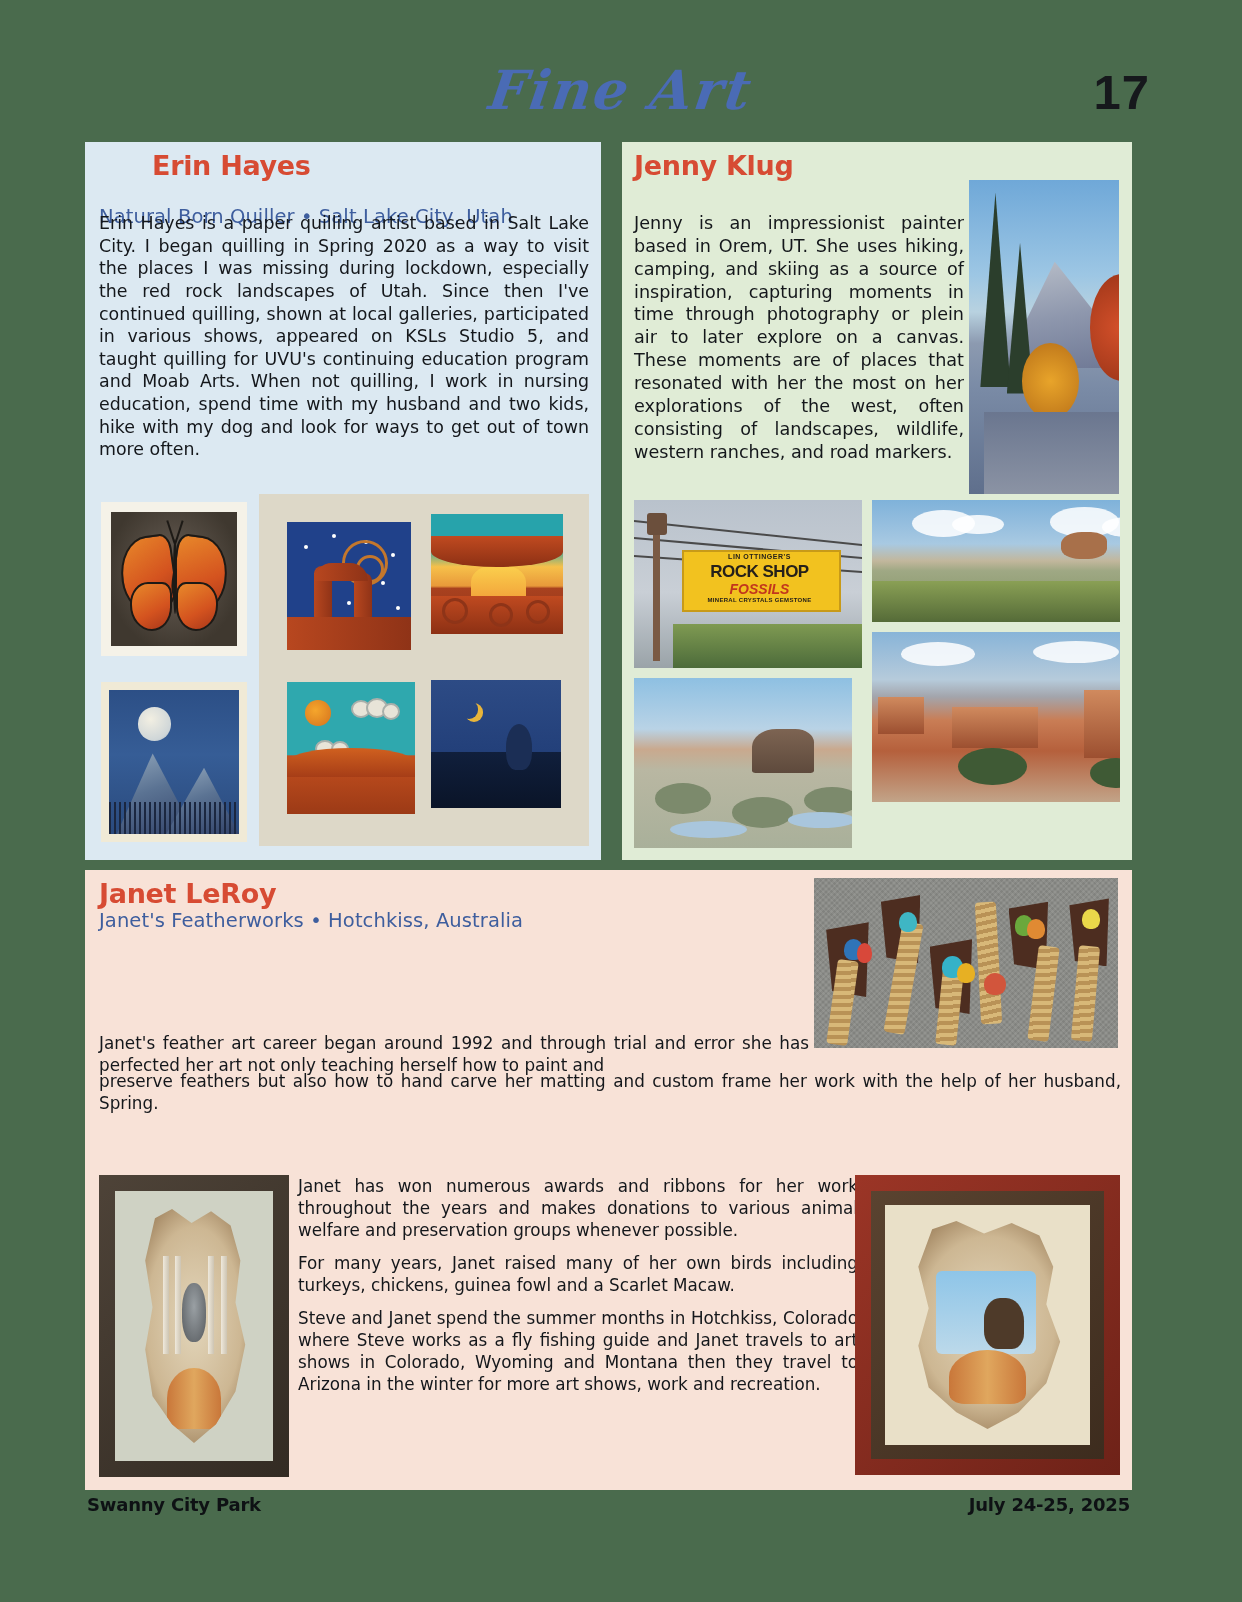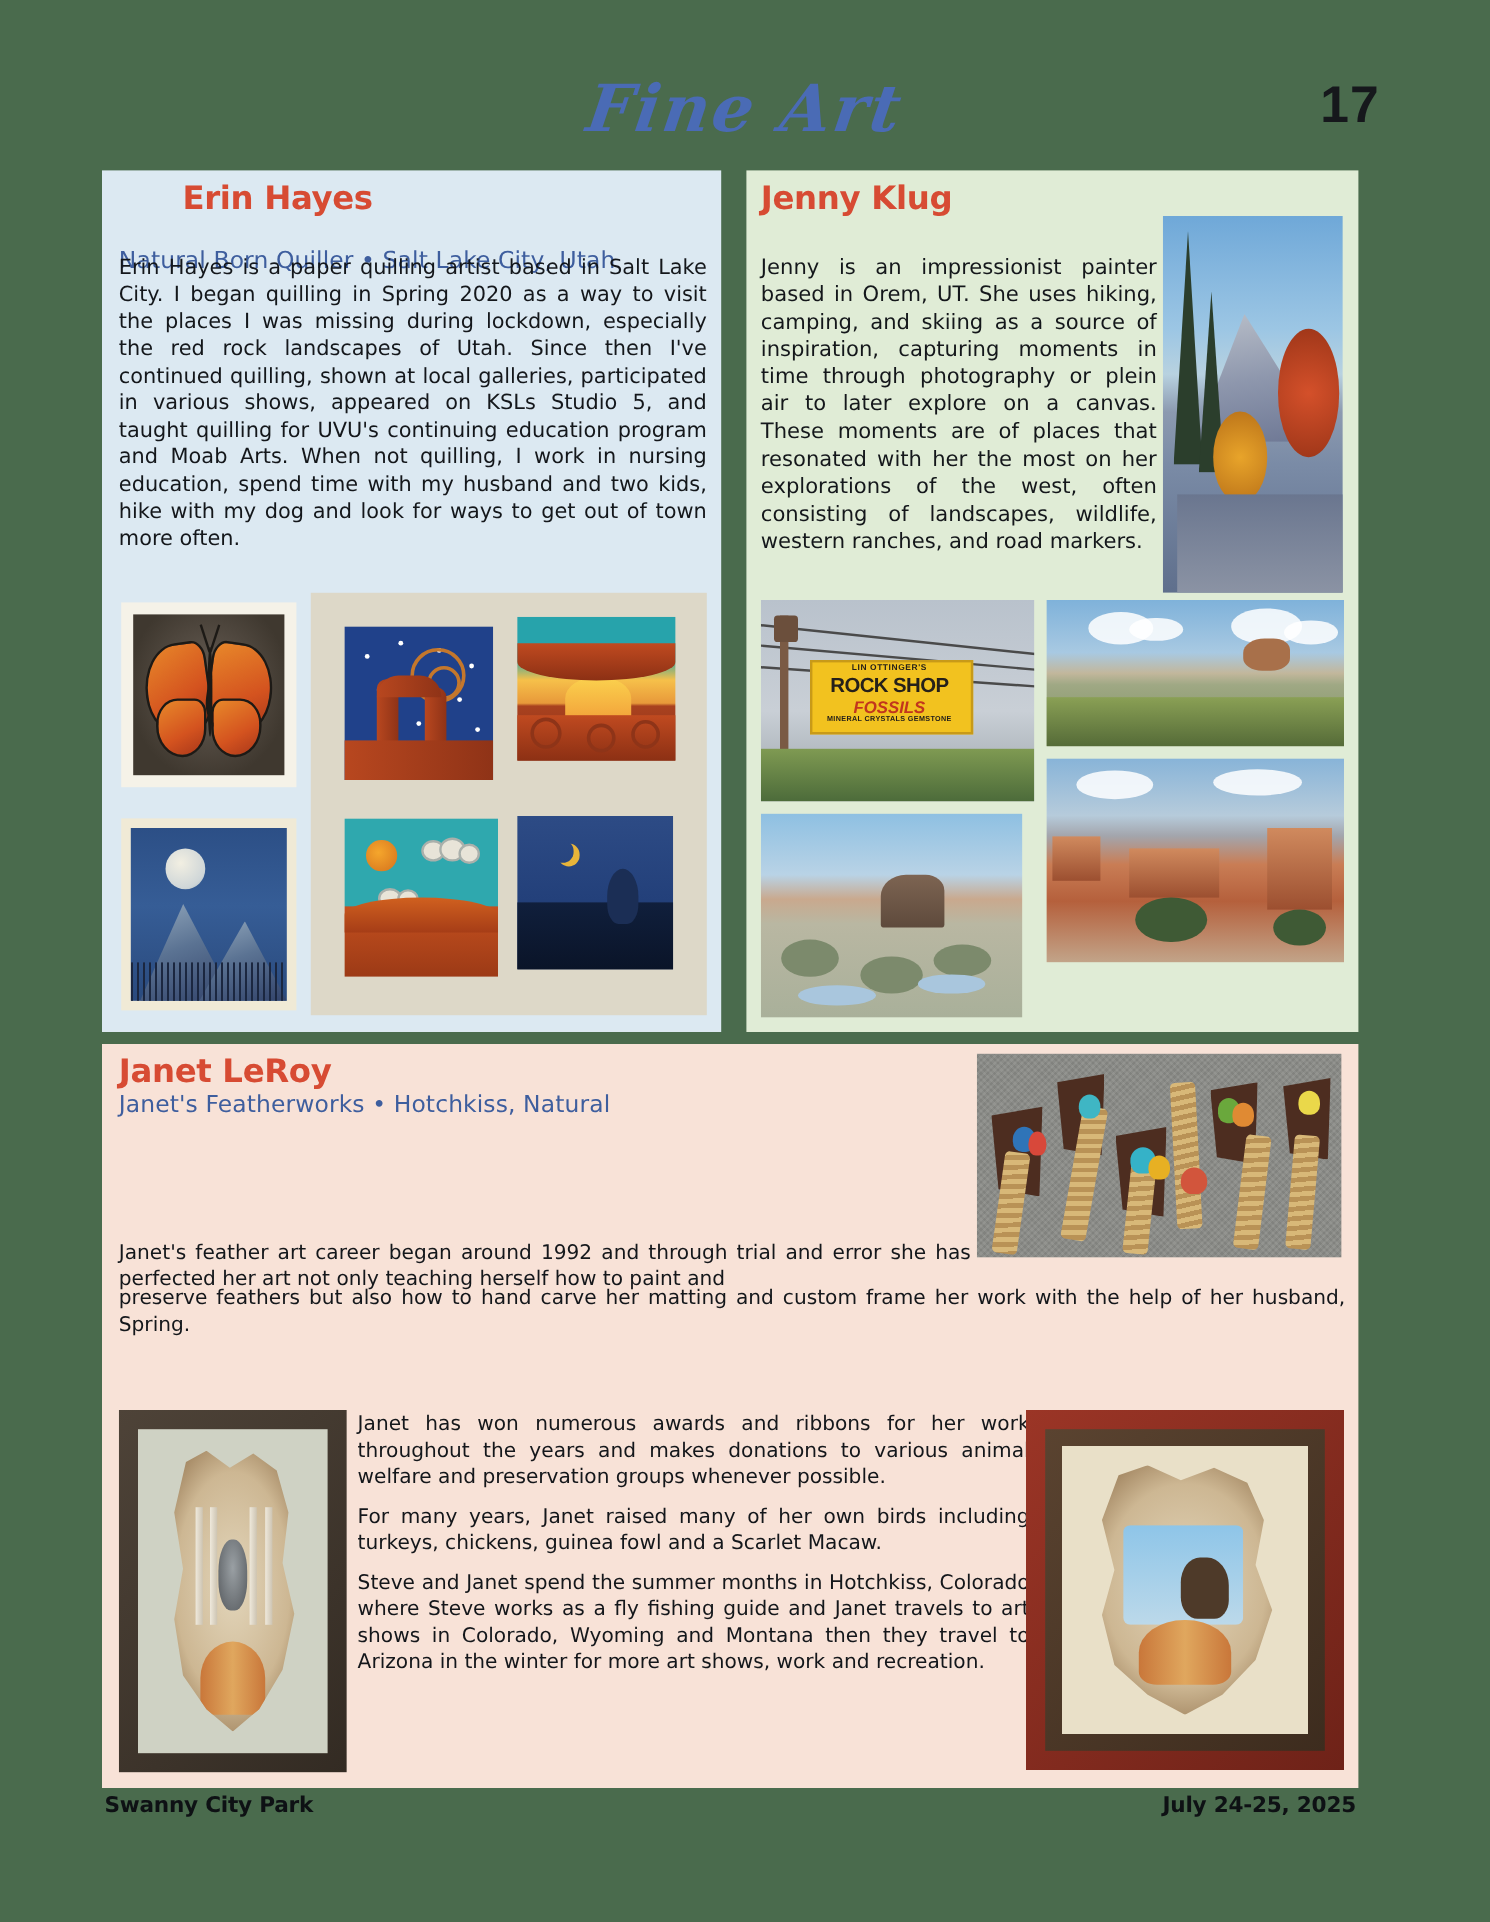--- a/index.html
+++ b/index.html
@@ -18,21 +18,21 @@
     position:absolute;left:0;top:58px;width:1242px;text-align:center;
     font-family:"DejaVu Serif", serif;
     font-style:italic;font-weight:700;
     font-size:54px;letter-spacing:2px;
     color:#4a6bb5;
     transform:skewX(-8deg);
   }
   .page-number{
     position:absolute;right:92px;top:64px;
     font-family:"Liberation Sans", sans-serif;
-    font-weight:700;font-size:43px;color:#16181c;
+    font-weight:700;font-size:49px;color:#16181c;
     letter-spacing:1px;
   }
 
   
   .panel{position:absolute;box-sizing:border-box;}
   .panel-erin{left:85px;top:142px;width:516px;height:718px;background:#dce9f2;}
   .panel-jenny{left:622px;top:142px;width:510px;height:718px;background:#e0ecd6;}
   .panel-janet{left:85px;top:870px;width:1047px;height:620px;background:#f8e2d7;}
 
   .artist-name{
@@ -140,21 +140,21 @@
   .cl{position:absolute;background:#e8e4d8;border-radius:50%;border:2px solid #aab0ab;}
 
   
   .nt-bg{width:100%;height:100%;background:linear-gradient(180deg,#2d4b85 0%,#23407a 55%,#16264a 100%);position:relative;}
   .nt-moon{position:absolute;left:22%;top:16%;width:14%;aspect-ratio:1;border-radius:50%;
     box-shadow:5px 3px 0 0 #e8b53a;background:transparent;}
   .nt-hill{position:absolute;left:0;bottom:0;width:100%;height:44%;background:linear-gradient(180deg,#101f3c,#0a1428);}
   .nt-tree{position:absolute;right:22%;bottom:30%;width:20%;height:36%;background:#1b2e55;border-radius:55% 55% 40% 40%;}
 
   
-  .pt{width:100%;height:100%;position:relative;overflow:hidden;}
+  .pt{width:100%;height:100%;position:relative;overflow:hidden;padding-left:39px;}
   .cloud{position:absolute;background:rgba(255,255,255,.85);border-radius:50%;}
 
   .autumn{background:linear-gradient(180deg,#6fa8d8 0%,#9cc6e4 30%,#b8d2e0 42%,#8c9ab0 52%,#7a8ba6 66%,#5f6f8c 100%);}
   .au-mtn{position:absolute;left:18%;top:26%;width:72%;height:34%;
     background:linear-gradient(170deg,#b9bfc9,#8e97ad 50%,#6d7794);
     clip-path:polygon(0% 100%,38% 0%,100% 100%);}
   .au-pine{position:absolute;background:#2b3e2c;clip-path:polygon(50% 0%,100% 100%,0% 100%);}
   .au-foliage{position:absolute;border-radius:50%;}
   .au-road{position:absolute;left:8%;bottom:0;width:92%;height:26%;
     background:linear-gradient(180deg,#6a768f,#8b93a4);}
@@ -363,21 +363,21 @@
           <div class="ds-water" style="left:14%;bottom:6%;width:30%;height:10%;"></div>
           <div class="ds-water" style="right:14%;bottom:12%;width:26%;height:9%;"></div>
         </div>
       </div>
 
     </div>
   </div>
 
   <div class="panel panel-janet">
     <div class="artist-name janet-head">Janet LeRoy</div>
-    <div class="artist-sub janet-sub">Janet's Featherworks • Hotchkiss, Natural</div>
+    <div class="artist-sub janet-sub">Janet's Featherworks • Hotchkiss, Australia</div>
 
     <p class="bio j janet-p2">   Janet's feather art career began around 1992 and through trial and error she has perfected her art not only teaching herself how to paint and</p>
     <p class="bio j janet-p2b">preserve feathers but also how to hand carve her matting and custom frame her work with the help of her husband, Spring.</p>
 
     <div class="art janet-feathers">
       <div class="feather-photo">
         <div class="fp-noise"></div>
         <div class="fp-leather" style="left:4%;top:26%;width:14%;height:44%;"></div>
         <div class="fp-braid" style="left:6%;top:48%;width:7%;height:50%;transform:rotate(8deg);"></div>
         <div class="fp-f" style="left:10%;top:36%;width:6%;height:12%;background:#2f74b8;"></div>

